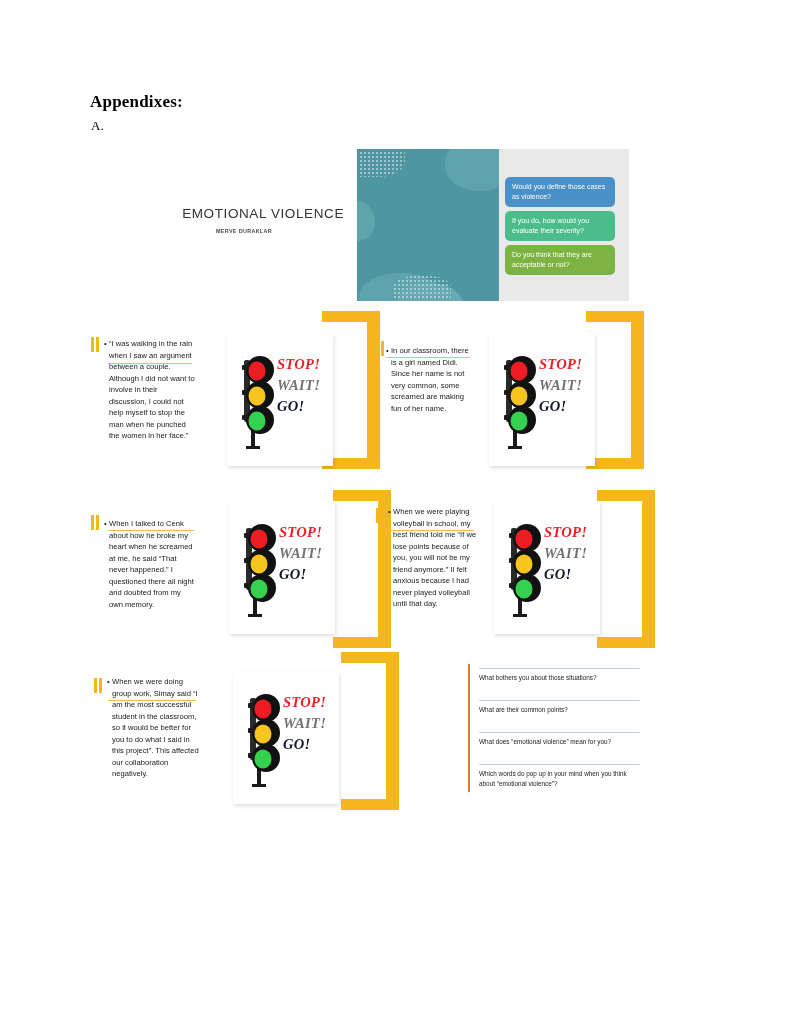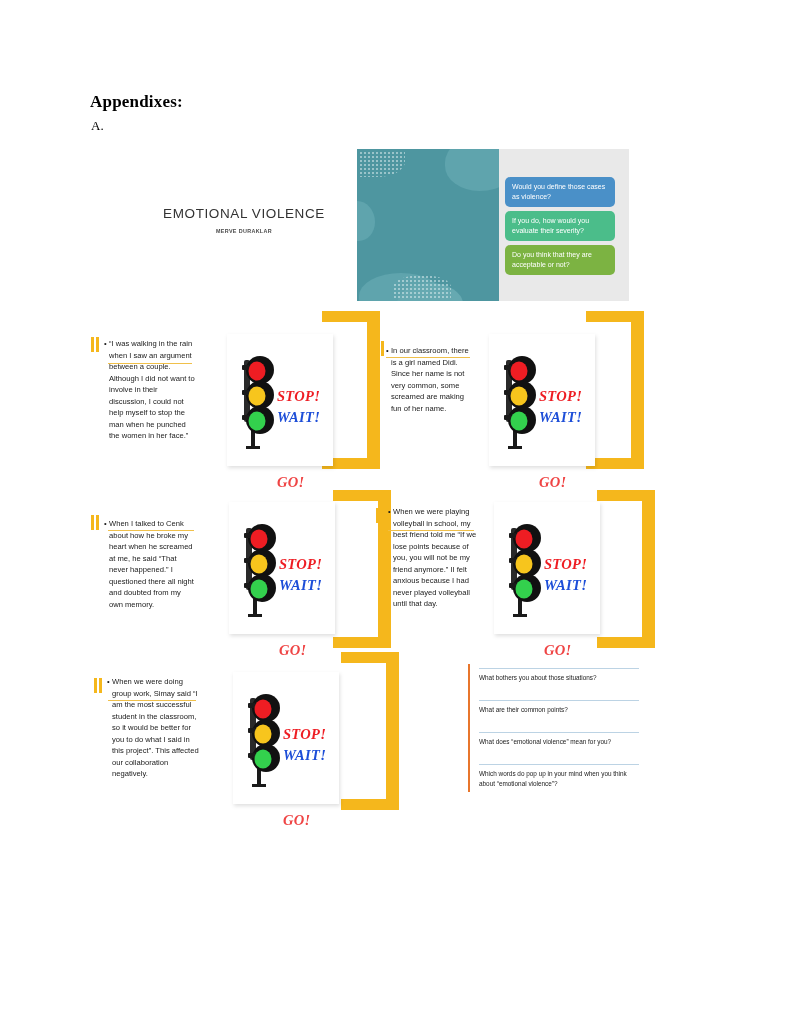--- a/index.html
+++ b/index.html
@@ -109,21 +109,21 @@
     background-image: radial-gradient(#d9ebed 0.8px, transparent 0.9px);
     background-size: 4px 4px;
     border-radius: 50% 50% 0 0;
   }
 
   .title-text {
     position: absolute;
     left: 144px;
     top: 206px;
     width: 200px;
-    text-align: center;
+    text-align: right;
     font-size: 13.5px;
     letter-spacing: 0.6px;
     color: #333333;
     font-family: "Liberation Sans", sans-serif;
   }
   .subtitle-text {
     position: absolute;
     left: 144px;
     top: 228px;
     width: 200px;
@@ -181,23 +181,23 @@
     position: absolute;
     left: 50px;
     top: 20px;
     font-family: "Liberation Serif", serif;
     font-weight: bold;
     font-style: italic;
     font-size: 14.5px;
     line-height: 21px;
     letter-spacing: 0.3px;
   }
-  .w-stop { color: #ee1d23; margin-top: 32px; }
-  .w-wait { color: #1d4ed8; }
-  .w-go   { color: #ef4444; margin-top: 44px; }
+  .w-stop { color: #ee1d23; }
+  .w-wait { color: #737373; }
+  .w-go   { color: #0f172a; }
 
   
   .quote-mark {
     position: absolute;
     width: 9px;
     height: 15px;
   }
   .quote-mark i {
     position: absolute;
     top: 0;

